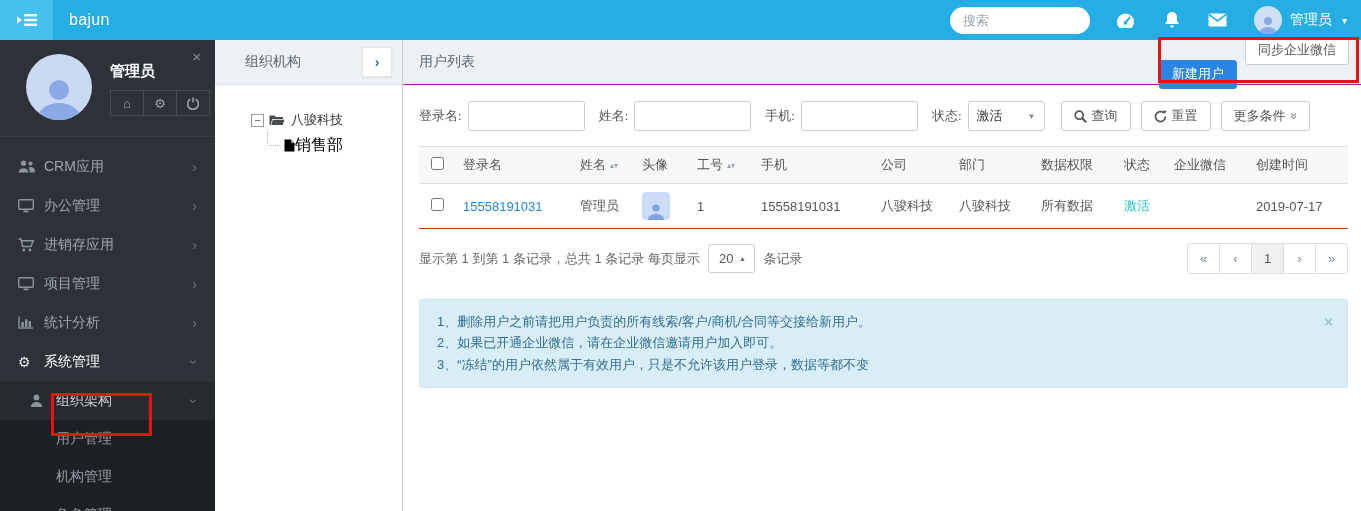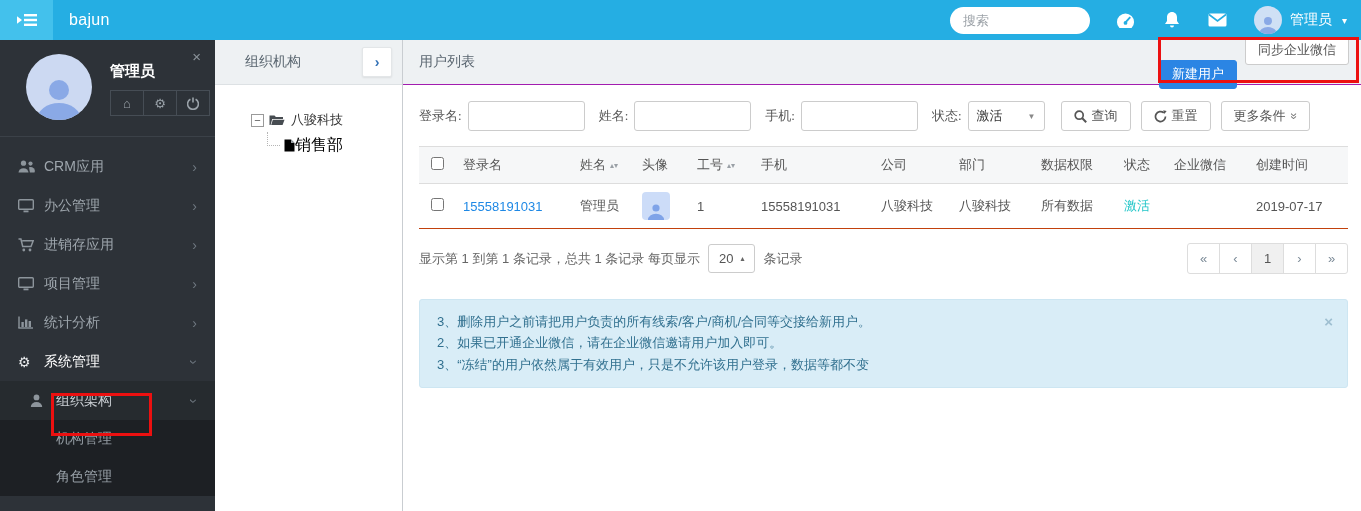--- a/index.html
+++ b/index.html
@@ -272,20 +272,23 @@
         <span class="mi-icon">
           <svg width="13" height="13" viewBox="0 0 13 13">
             <circle cx="6.5" cy="3.4" r="2.9" fill="currentColor"></circle>
             <path d="M0.8 13 a5.7 5 0 0 1 11.4 0 Z" fill="currentColor"></path>
           </svg>
         </span>
         <span>组织架构</span>
         <span class="mi-chevron chev-down">›</span>
       </div>
       <div class="submenu-l2">
+        <div class="menu-item">
+          <span>用户管理</span>
+        </div>
         <div class="menu-item">
           <span>机构管理</span>
         </div>
         <div class="menu-item">
           <span>角色管理</span>
         </div>
       </div>
     </div>
   </div>
 </div>
@@ -435,21 +438,21 @@
         <span class="pg-btn">«</span>
         <span class="pg-btn">‹</span>
         <span class="pg-btn current">1</span>
         <span class="pg-btn">›</span>
         <span class="pg-btn">»</span>
       </div>
     </div>
 
     <div class="alert-info">
       <span class="alert-close">×</span>
-      <div>3、删除用户之前请把用户负责的所有线索/客户/商机/合同等交接给新用户。</div>
+      <div>1、删除用户之前请把用户负责的所有线索/客户/商机/合同等交接给新用户。</div>
       <div>2、如果已开通企业微信，请在企业微信邀请用户加入即可。</div>
       <div>3、“冻结”的用户依然属于有效用户，只是不允许该用户登录，数据等都不变</div>
     </div>
   </div>
 </div>
 
 <div class="anno-box anno-buttons"></div>
 <div class="anno-box anno-sidebar"></div>
 
 </body></html>

